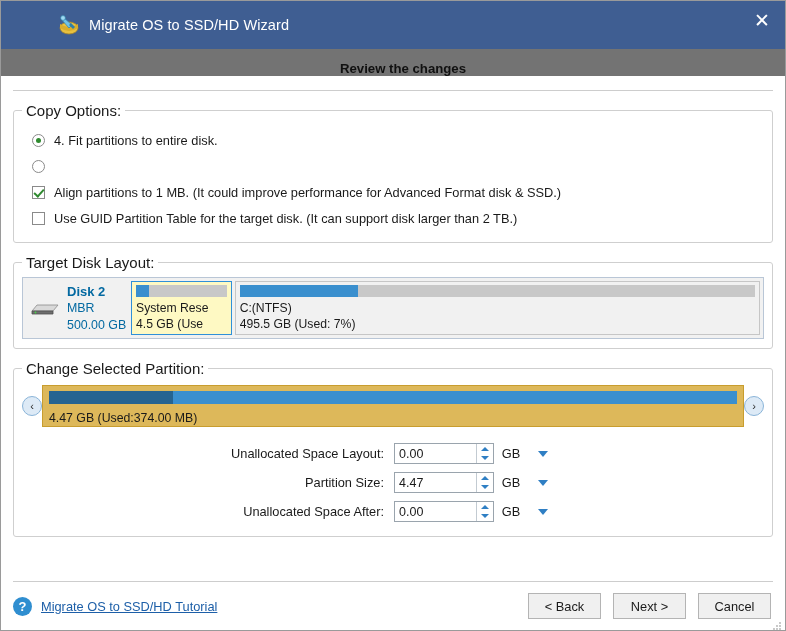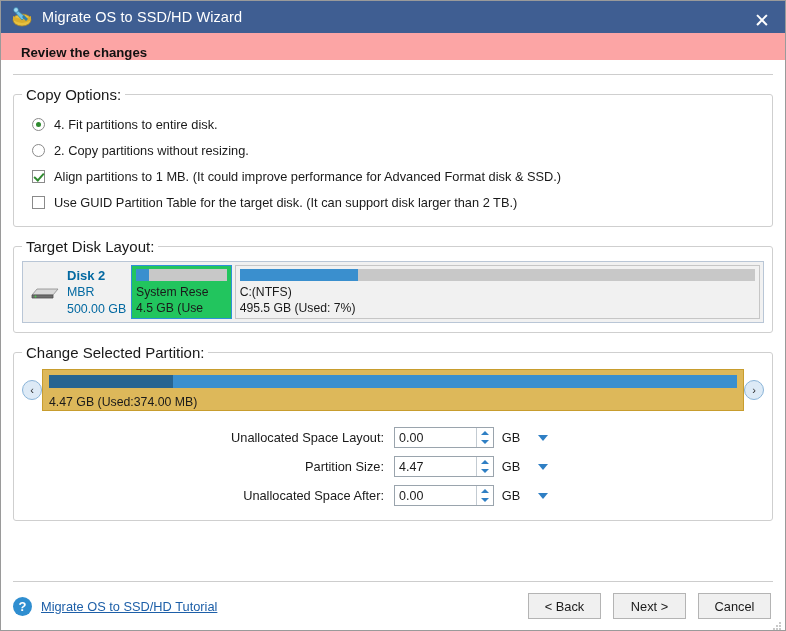--- a/index.html
+++ b/index.html
@@ -12,25 +12,26 @@
   .window {
     width: 786px; height: 631px;
     position: relative;
     border: 1px solid #9a9a9a;
     background: #ffffff;
     display: flex; flex-direction: column;
   }
 
   
   .titlebar {
-    height: 32px;
+    height: 48px;
     background: #3f5e92;
     display: flex; align-items: center;
     flex: 0 0 auto;
     position: relative;
+    padding-left: 47px;
   }
   .app-icon {
     width: 22px; height: 22px;
     margin-left: 10px; margin-right: 9px;
     position: relative; flex: 0 0 auto;
   }
   .title-text {
     color: #ffffff;
     font-size: 14.5px;
     letter-spacing: 0.1px;
@@ -40,21 +41,22 @@
     width: 46px; height: 39px;
     display: flex; align-items: center; justify-content: center;
     color: #ffffff; font-size: 19px; line-height: 1;
     cursor: pointer;
   }
 
   
   .header {
     flex: 0 0 auto;
     padding: 12px 0 0 8px;
-    background: #fca5a5;
+    background: #737373;
+    text-align: center;
   }
   .header h1 {
     font-size: 13.2px; font-weight: bold; color: #111;
     margin-left: 12px;
   }
   .header p {
     font-size: 13.2px; color: #222;
     margin-left: 30px; margin-top: 5px;
   }
   .divider {
@@ -138,21 +140,21 @@
   .part-strip { display: flex; flex: 1 1 auto; gap: 3px; }
   .partition {
     background: #f1f1f1;
     border: 1px solid #c6c6c6;
     padding: 3px 4px 0 4px;
     display: flex; flex-direction: column;
     overflow: hidden;
     position: relative;
   }
   .partition.selected {
-    background: #22c55e;
+    background: #fef9c3;
     border: 1px solid #2f90d8;
   }
   .pbar {
     height: 12px; background: #c8c8c8;
     position: relative; margin-bottom: 3px;
     flex: 0 0 auto;
   }
   .pbar > i {
     display: block; height: 100%;
     background: #3a8fce;
@@ -308,21 +310,20 @@
       <legend>Copy Options:</legend>
       <div class="group-inner">
 
         <div class="opt-row">
           <span class="radio checked"></span>
           <span>4. Fit partitions to entire disk.</span>
         </div>
 
         <div class="opt-row">
           <span class="radio"></span>
-          <span>2. Copy partitions without resizing.</span>
         </div>
 
         <div class="opt-row">
           <span class="checkbox checked"></span>
           <span>Align partitions to 1 MB.  (It could improve performance for Advanced Format disk &amp; SSD.)</span>
         </div>
 
         <div class="opt-row">
           <span class="checkbox"></span>
           <span>Use GUID Partition Table for the target disk. (It can support disk larger than 2 TB.)</span>

